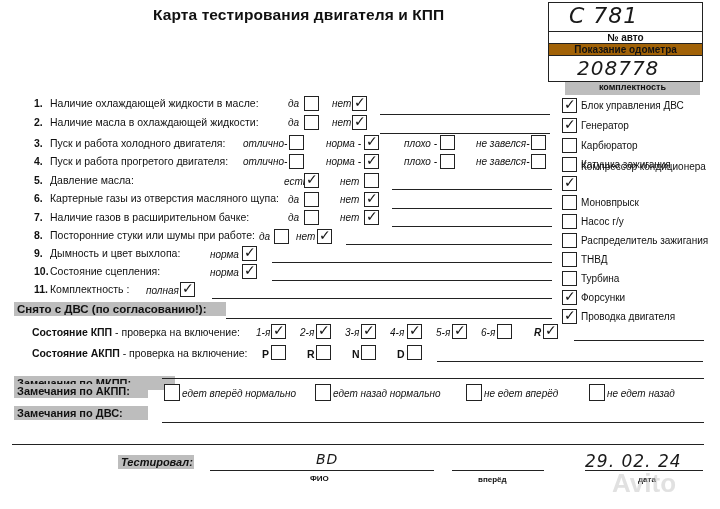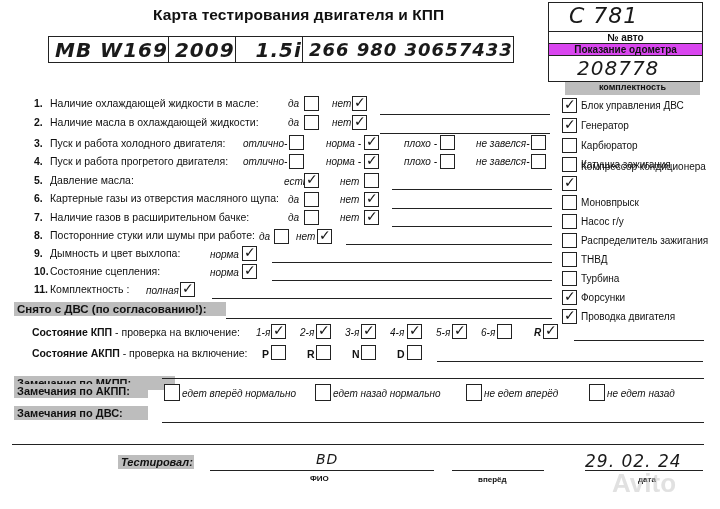--- a/index.html
+++ b/index.html
@@ -7,46 +7,40 @@
   body { position: relative; font-family: "Liberation Sans", sans-serif; color: #111; }
   .abs { position: absolute; }
   .title { left: 153px; top: 6px; font-size: 15.5px; font-weight: bold; letter-spacing: 0.1px; }
   .hw { font-family: "DejaVu Sans", sans-serif; font-weight: normal; color: #1a1a1a; font-style: italic; letter-spacing: 1px; }
   table.hdr { position: absolute; left: 48px; top: 36px; border-collapse: collapse; }
   table.hdr td { border: 1.3px solid #222; font-size: 10px; font-weight: bold; text-align: center; padding: 0; }
   .hdr .lbl { height: 14px; }
   .hdr .val { height: 26px; font-size: 20px; text-align: left; padding-left: 6px; }
   .autobox { left: 548px; top: 2px; width: 155px; height: 30px; border: 1.3px solid #222; font-size: 22px; padding-left: 20px; }
   .autolbl { left: 548px; top: 32px; width: 155px; height: 12px; font-size: 10px; font-weight: bold; text-align: center; border-left:1.3px solid #222; border-right:1.3px solid #222;}
-  .odomlbl { left: 548px; top: 43px; width: 155px; height: 13px; background: #d946ef; font-size: 10px; font-weight: bold; text-align: center; border:1.3px solid #222; }
+  .odomlbl { left: 548px; top: 43px; width: 155px; height: 13px; background: #a16207; font-size: 10px; font-weight: bold; text-align: center; border:1.3px solid #222; }
   .odomval { left: 548px; top: 56px; width: 155px; height: 26px; font-size: 20px; padding-left: 28px; border-left:1.3px solid #222; border-right:1.3px solid #222; border-bottom:1.3px solid #222; }
   .row { position: absolute; font-size: 10.5px; white-space: nowrap; }
   .num { display: inline-block; width: 16px; font-weight: bold; }
   .it { font-style: italic; font-size: 10px; }
   .cb { position: absolute; width: 15px; height: 15px; border: 1.2px solid #222; background: #fff; }
   .cb.on::after { content: "\2713"; position: absolute; left: 1px; top: -3px; font-size: 14px; font-family: "DejaVu Sans", sans-serif; color: #111; }
   .line { position: absolute; height: 1.3px; background: #222; }
   .grey { background: #bdbdbd; font-weight: bold; font-size: 11px; padding: 1px 3px; }
   .kit-h { left: 565px; top: 82px; width: 135px; height: 13px; background: #bdbdbd; font-size: 9px; font-weight: bold; text-align: center; }
   .kitlbl { position: absolute; left: 581px; font-size: 10px; }
   .small { font-size: 8px; font-weight: bold; }
 </style>
 </head>
 <body>
 
 <div class="abs title">Карта тестирования двигателя  и КПП</div>
 
 <table class="hdr">
   <tbody>
-  <tr>
-    <td class="val hw">MB  W169</td>
-    <td class="val hw">2009</td>
-    <td class="val hw" style="padding-left:20px">1.5i</td>
-    <td class="val hw" style="font-size:18px">266 980 30657433</td>
-  </tr>
 </tbody>
   </table>
 
 <div class="abs autobox hw">C 781</div>
 <div class="abs autolbl">№ авто</div>
 <div class="abs odomlbl">Показание одометра</div>
 <div class="abs odomval hw">208778</div>
 
 <div class="row" style="left:34px;top:97px"><span class="num">1.</span><span>Наличие охлаждающей жидкости в масле:</span></div>
 <span class="row it" style="left:288px;top:98px">да</span>

